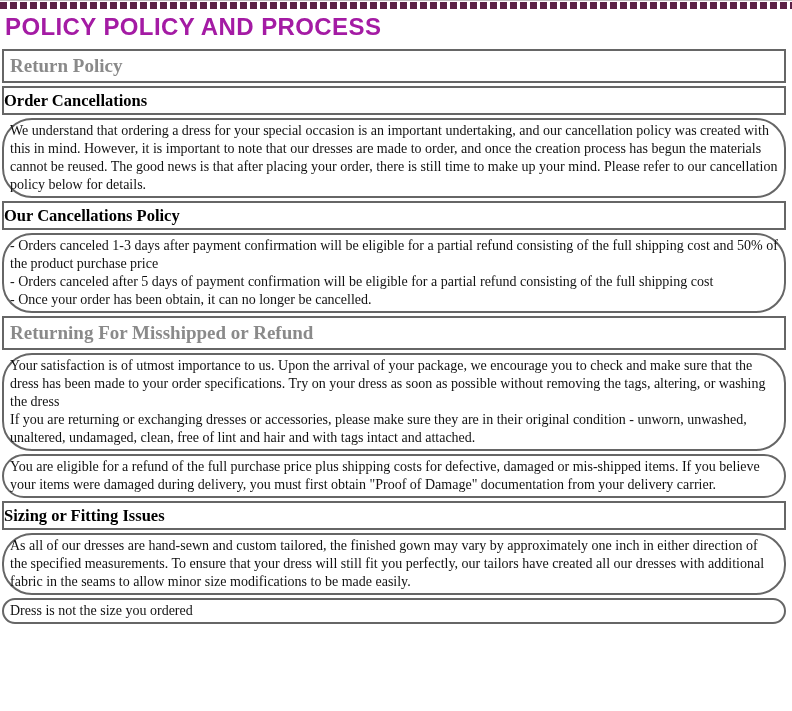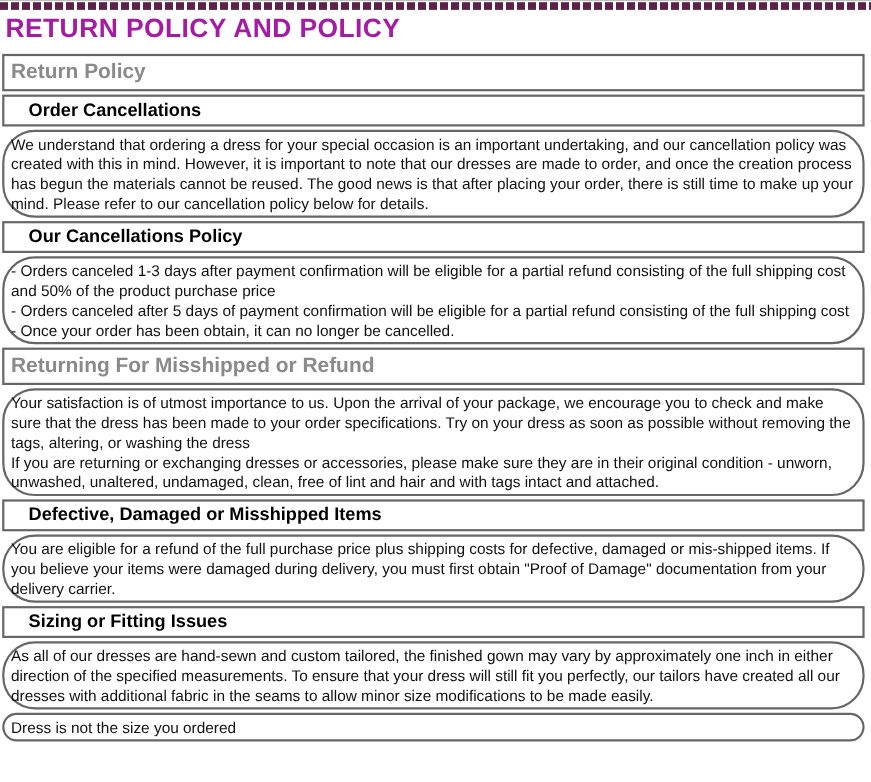--- a/index.html
+++ b/index.html
@@ -33,55 +33,56 @@
   .page-title {
     margin: 5px 0 9px 5px;
     font-size: 24px;
     line-height: 26px;
     font-weight: bold;
     letter-spacing: 0.4px;
     color: var(--title-color);
   }
   .policy-table {
     margin: 0 6px 0 2px;
+    font-family: Liberation Serif, serif;
   }
   .row {
     border: 2px solid var(--row-border);
     margin-bottom: 3px;
     background: #fff;
   }
   .row.gray-header {
     color: var(--gray-header);
     font-weight: bold;
     font-size: 19px;
     line-height: 22px;
     padding: 4px 6px;
   }
   .row.black-header {
     color: #000;
     font-weight: bold;
     font-size: 16.5px;
     line-height: 19px;
-    padding: 3px 22px;
+    padding: 3px 0;
   }
   .row.paragraph {
     font-size: 14px;
     line-height: 18px;
     padding: 2px 6px;
     border-radius: 30px;
   }
   .line { min-height: 18px; }
 </style>
 </head>
 <body>
 
 <div class="page">
   <div class="hairline"></div>
   <div class="dash-line"></div>
-  <h1 class="page-title">RETURN POLICY AND POLICY</h1>
+  <h1 class="page-title">POLICY POLICY AND PROCESS</h1>
   <div class="policy-table">
       <div class="row gray-header">
         <div class="line">Return Policy</div>
       </div>
       <div class="row black-header">
         <div class="line">Order Cancellations</div>
       </div>
       <div class="row paragraph">
         <div class="line">We understand that ordering a dress for your special occasion is an important undertaking, and our cancellation policy was created with this in mind. However, it is important to note that our dresses are made to order, and once the creation process has begun the materials cannot be reused. The good news is that after placing your order, there is still time to make up your mind. Please refer to our cancellation policy below for details.</div>
       </div>
@@ -93,23 +94,20 @@
         <div class="line">- Orders canceled after 5 days of payment confirmation will be eligible for a partial refund consisting of the full shipping cost</div>
         <div class="line">- Once your order has been obtain, it can no longer be cancelled.</div>
       </div>
       <div class="row gray-header">
         <div class="line">Returning For Misshipped or Refund</div>
       </div>
       <div class="row paragraph">
         <div class="line">Your satisfaction is of utmost importance to us. Upon the arrival of your package, we encourage you to check and make sure that the dress has been made to your order specifications. Try on your dress as soon as possible without removing the tags, altering, or washing the dress</div>
         <div class="line">If you are returning or exchanging dresses or accessories, please make sure they are in their original condition - unworn, unwashed, unaltered, undamaged, clean, free of lint and hair and with tags intact and attached.</div>
       </div>
-      <div class="row black-header">
-        <div class="line">Defective, Damaged or Misshipped Items</div>
-      </div>
       <div class="row paragraph">
         <div class="line">You are eligible for a refund of the full purchase price plus shipping costs for defective, damaged or mis-shipped items. If you believe your items were damaged during delivery, you must first obtain "Proof of Damage" documentation from your delivery carrier.</div>
       </div>
       <div class="row black-header">
         <div class="line">Sizing or Fitting Issues</div>
       </div>
       <div class="row paragraph">
         <div class="line">As all of our dresses are hand-sewn and custom tailored, the finished gown may vary by approximately one inch in either direction of the specified measurements. To ensure that your dress will still fit you perfectly, our tailors have created all our dresses with additional fabric in the seams to allow minor size modifications to be made easily.</div>
       </div>
       <div class="row paragraph">

